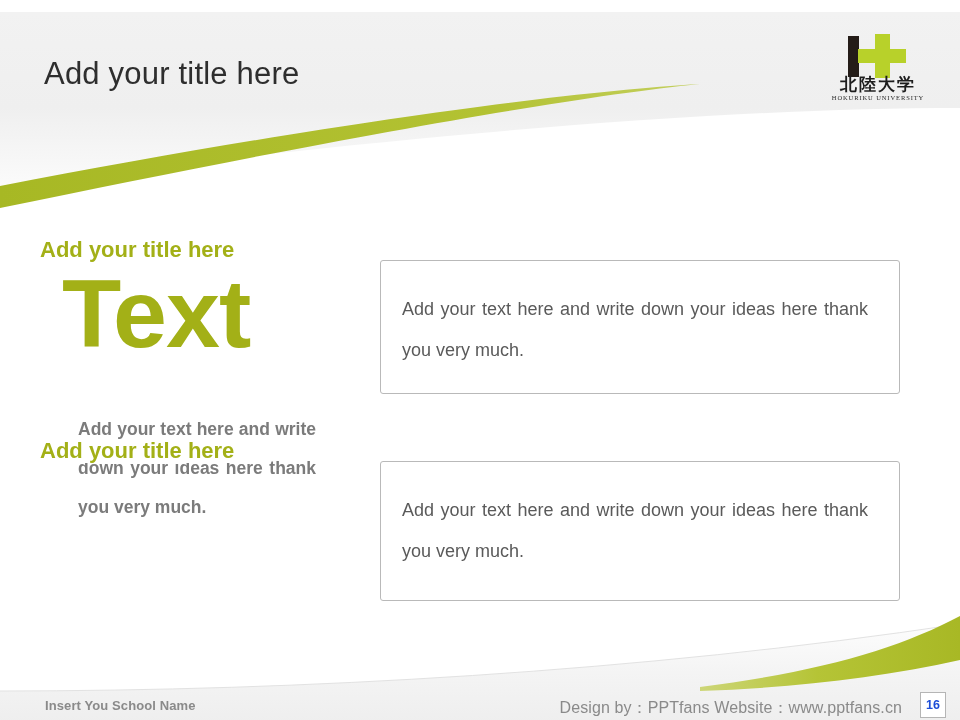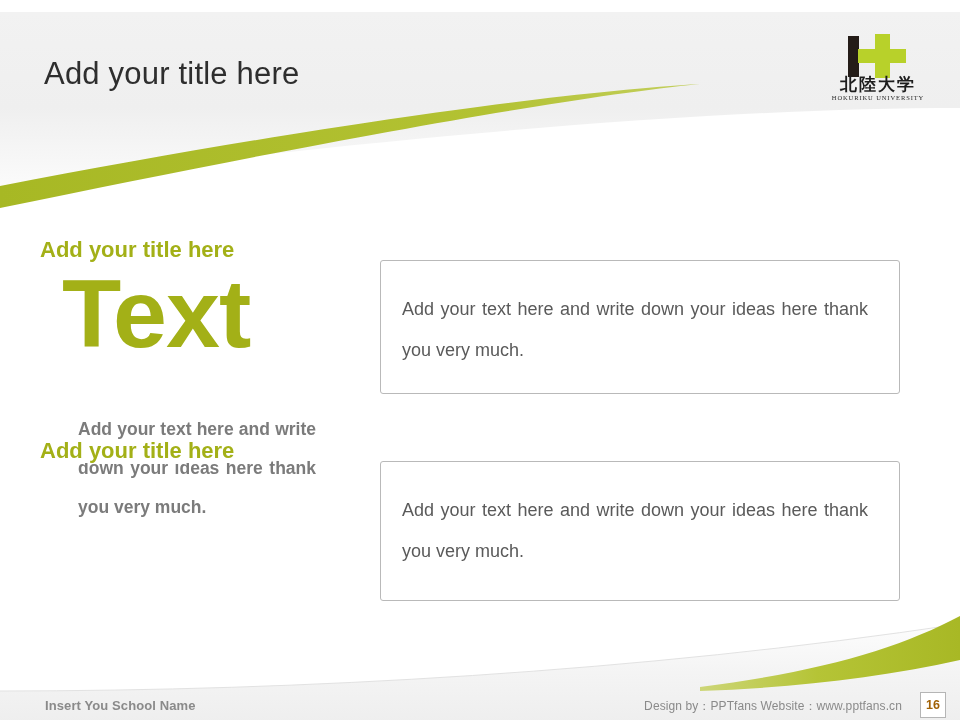--- a/index.html
+++ b/index.html
@@ -176,39 +176,39 @@
     top: 686px;
     font-size: 13px;
     font-weight: 700;
     color: #8a8a8a;
     letter-spacing: 0.1px;
   }
   .footer-credit {
     position: absolute;
     right: 58px;
     top: 686px;
-    font-size: 12px;
+    font-size: 16px;
     color: #8a8a8a;
     white-space: nowrap;
     letter-spacing: 0.1px;
   }
   .page-badge {
     position: absolute;
     right: 14px;
     top: 680px;
     width: 26px;
     height: 26px;
     border: 1px solid #b5b5b5;
     box-sizing: border-box;
     display: flex;
     align-items: center;
     justify-content: center;
     font-size: 12.5px;
     font-weight: 700;
-    color: #a16207;
+    color: #1d4ed8;
     background: #ffffff;
   }
 </style>
 </head>
 <body>
 
 <div class="slide">
 
   <svg class="bg-layer" viewBox="0 0 960 720" preserveAspectRatio="none">
     <defs>

